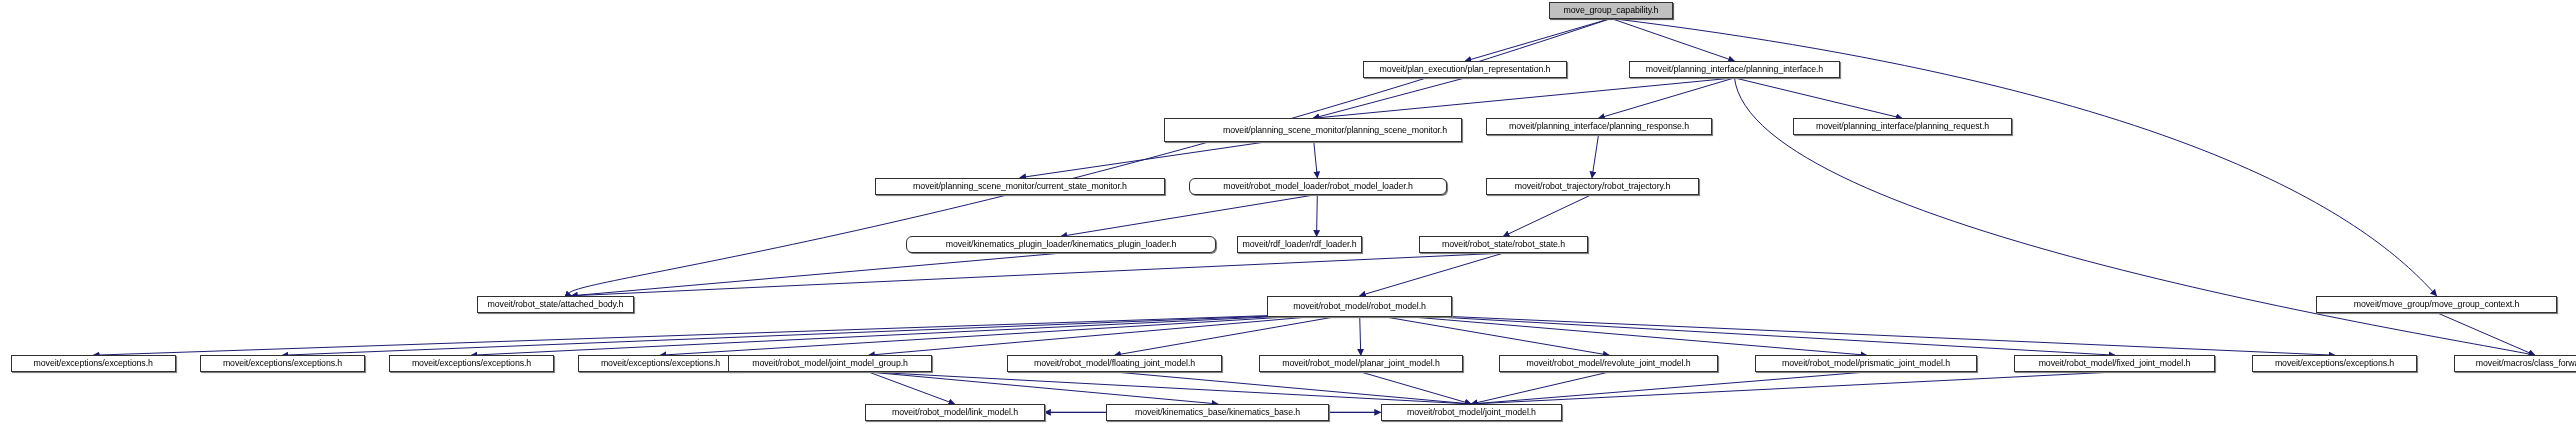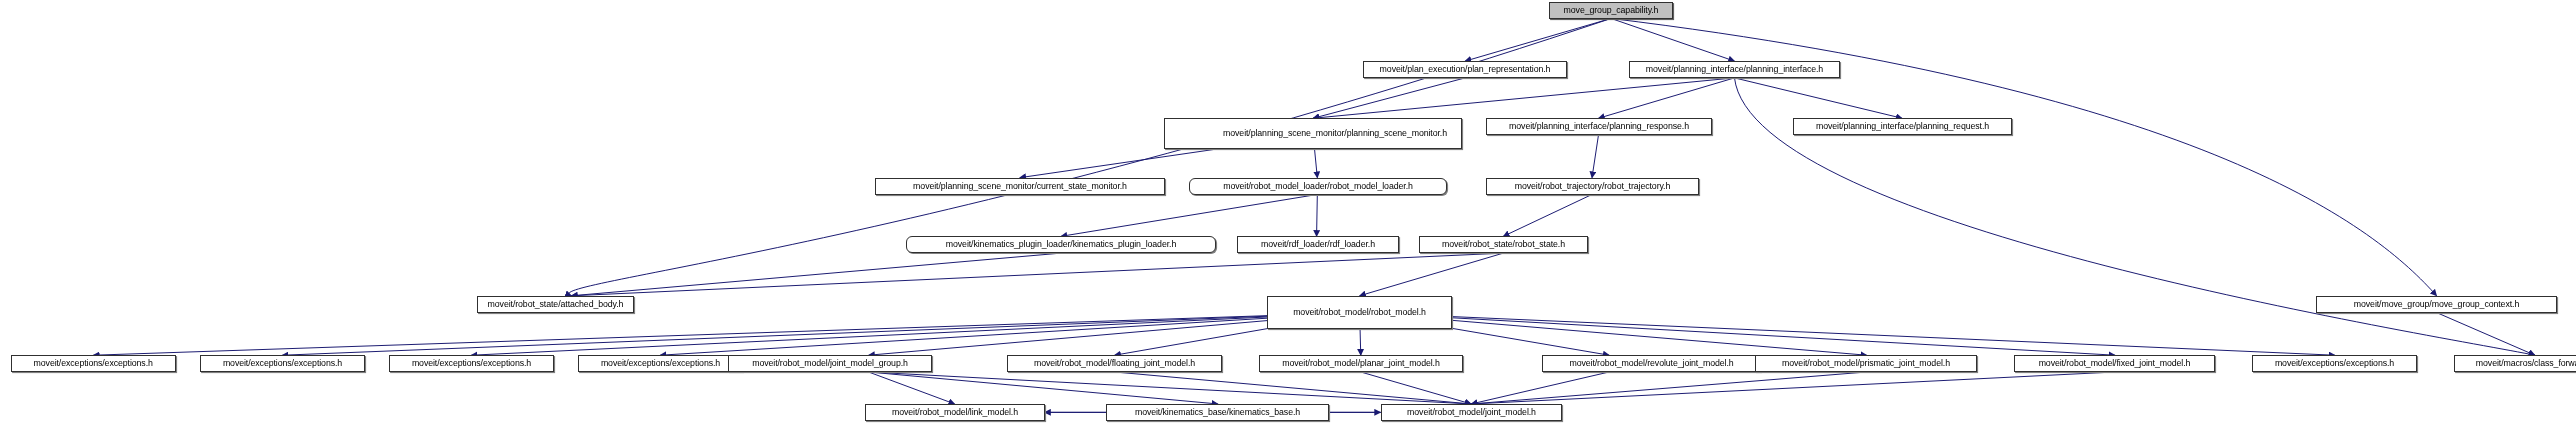--- a/index.html
+++ b/index.html
@@ -82,51 +82,51 @@
     </svg>
 <div class="node root" style="left: 1549px; top: 1.5px; width: 124px; height: 17px;">
       <span>move_group_capability.h</span>
     </div>
     <div class="node" style="left: 1363px; top: 61px; width: 204px; height: 17px;">
       <span>moveit/plan_execution/plan_representation.h</span>
     </div>
     <div class="node" style="left: 1629px; top: 61px; width: 211px; height: 17px;">
       <span>moveit/planning_interface/planning_interface.h</span>
     </div>
-    <div class="node" style="left: 1164px; top: 118px; width: 298px; height: 31px; padding-left: 44px;">
+    <div class="node" style="left: 1164px; top: 118px; width: 298px; height: 24px; padding-left: 44px;">
       <span>moveit/planning_scene_monitor/planning_scene_monitor.h</span>
     </div>
     <div class="node" style="left: 1486px; top: 118px; width: 226px; height: 17px;">
       <span>moveit/planning_interface/planning_response.h</span>
     </div>
     <div class="node" style="left: 1793px; top: 118px; width: 219px; height: 17px;">
       <span>moveit/planning_interface/planning_request.h</span>
     </div>
     <div class="node" style="left: 875px; top: 178px; width: 290px; height: 17px;">
       <span>moveit/planning_scene_monitor/current_state_monitor.h</span>
     </div>
     <div class="node" style="left: 1189px; top: 178px; width: 258px; height: 17px; border-radius: 6px;">
       <span>moveit/robot_model_loader/robot_model_loader.h</span>
     </div>
     <div class="node" style="left: 1486px; top: 178px; width: 213px; height: 17px;">
       <span>moveit/robot_trajectory/robot_trajectory.h</span>
     </div>
     <div class="node" style="left: 906px; top: 236px; width: 310px; height: 17px; border-radius: 6px;">
       <span>moveit/kinematics_plugin_loader/kinematics_plugin_loader.h</span>
     </div>
-    <div class="node" style="left: 1237px; top: 236px; width: 162px; height: 17px;">
+    <div class="node" style="left: 1237px; top: 236px; width: 125px; height: 17px;">
       <span>moveit/rdf_loader/rdf_loader.h</span>
     </div>
     <div class="node" style="left: 1419px; top: 236px; width: 169px; height: 17px;">
       <span>moveit/robot_state/robot_state.h</span>
     </div>
     <div class="node" style="left: 477px; top: 296px; width: 157px; height: 17px;">
       <span>moveit/robot_state/attached_body.h</span>
     </div>
-    <div class="node" style="left: 1267px; top: 296px; width: 185px; height: 33px;">
+    <div class="node" style="left: 1267px; top: 296px; width: 185px; height: 21px;">
       <span>moveit/robot_model/robot_model.h</span>
     </div>
     <div class="node" style="left: 2316px; top: 296px; width: 241px; height: 17px;">
       <span>moveit/move_group/move_group_context.h</span>
     </div>
     <div class="node" style="left: 10.7px; top: 355px; width: 165px; height: 17px;">
       <span>moveit/exceptions/exceptions.h</span>
     </div>
     <div class="node" style="left: 200px; top: 355px; width: 165px; height: 17px;">
       <span>moveit/exceptions/exceptions.h</span>
@@ -139,21 +139,21 @@
     </div>
     <div class="node" style="left: 728px; top: 355px; width: 204px; height: 17px;">
       <span>moveit/robot_model/joint_model_group.h</span>
     </div>
     <div class="node" style="left: 1007px; top: 355px; width: 215px; height: 17px;">
       <span>moveit/robot_model/floating_joint_model.h</span>
     </div>
     <div class="node" style="left: 1259px; top: 355px; width: 204px; height: 17px;">
       <span>moveit/robot_model/planar_joint_model.h</span>
     </div>
-    <div class="node" style="left: 1499px; top: 355px; width: 219px; height: 17px; margin-left: 43px;">
+    <div class="node" style="left: 1499px; top: 355px; width: 219px; height: 17px;">
       <span>moveit/robot_model/revolute_joint_model.h</span>
     </div>
     <div class="node" style="left: 1755px; top: 355px; width: 222px; height: 17px;">
       <span>moveit/robot_model/prismatic_joint_model.h</span>
     </div>
     <div class="node" style="left: 2014px; top: 355px; width: 201px; height: 17px;">
       <span>moveit/robot_model/fixed_joint_model.h</span>
     </div>
     <div class="node" style="left: 2252px; top: 355px; width: 165px; height: 17px;">
       <span>moveit/exceptions/exceptions.h</span>

